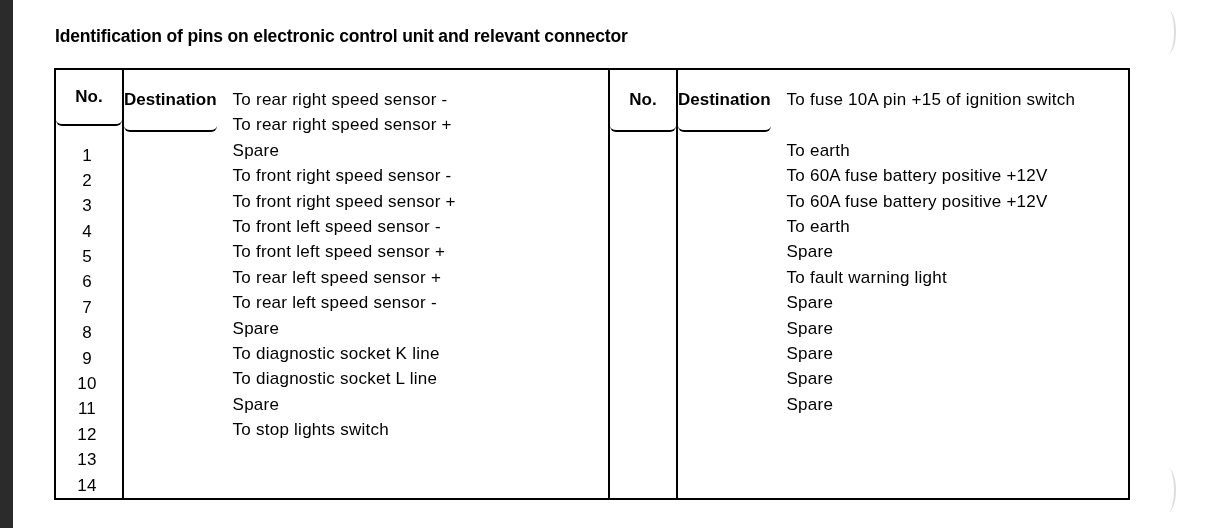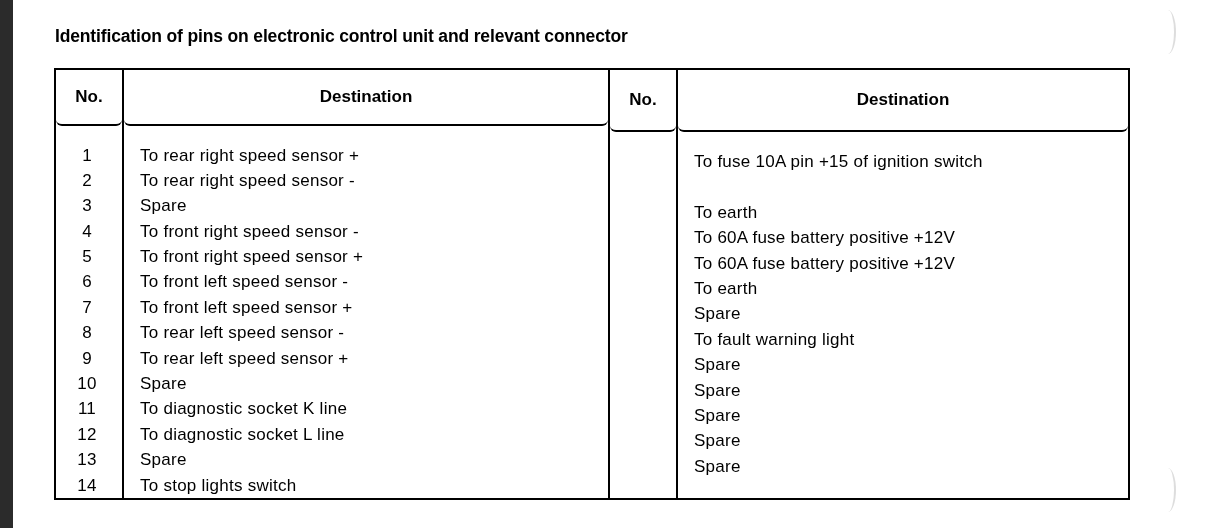--- a/index.html
+++ b/index.html
@@ -79,21 +79,21 @@
     width: 68px;
     box-sizing: border-box;
     border-right: 2.5px solid #000000;
     display: flex;
     flex-direction: column;
   }
   .col-dest {
     flex: 1;
     box-sizing: border-box;
     display: flex;
-    flex-direction: column;
+    flex-direction: row;
   }
 
   .head-cell {
     height: 62px;
     box-sizing: border-box;
     border-bottom: 2.5px solid #000000;
     display: flex;
     align-items: center;
     justify-content: center;
     font-size: 17px;
@@ -167,29 +167,29 @@
               <li>12</li>
               <li>13</li>
               <li>14</li>
             </ul>
         </div>
       </div>
       <div class="col-dest">
         <div class="head-cell">Destination</div>
         <div class="body-cell">
           <ul class="cell-list" id="left-dest-list">
+              <li>To rear right speed sensor -</li>
               <li>To rear right speed sensor +</li>
-              <li>To rear right speed sensor -</li>
               <li>Spare</li>
               <li>To front right speed sensor -</li>
               <li>To front right speed sensor +</li>
               <li>To front left speed sensor -</li>
               <li>To front left speed sensor +</li>
+              <li>To rear left speed sensor +</li>
               <li>To rear left speed sensor -</li>
-              <li>To rear left speed sensor +</li>
               <li>Spare</li>
               <li>To diagnostic socket K line</li>
               <li>To diagnostic socket L line</li>
               <li>Spare</li>
               <li>To stop lights switch</li>
             </ul>
         </div>
       </div>
     </div>
 

